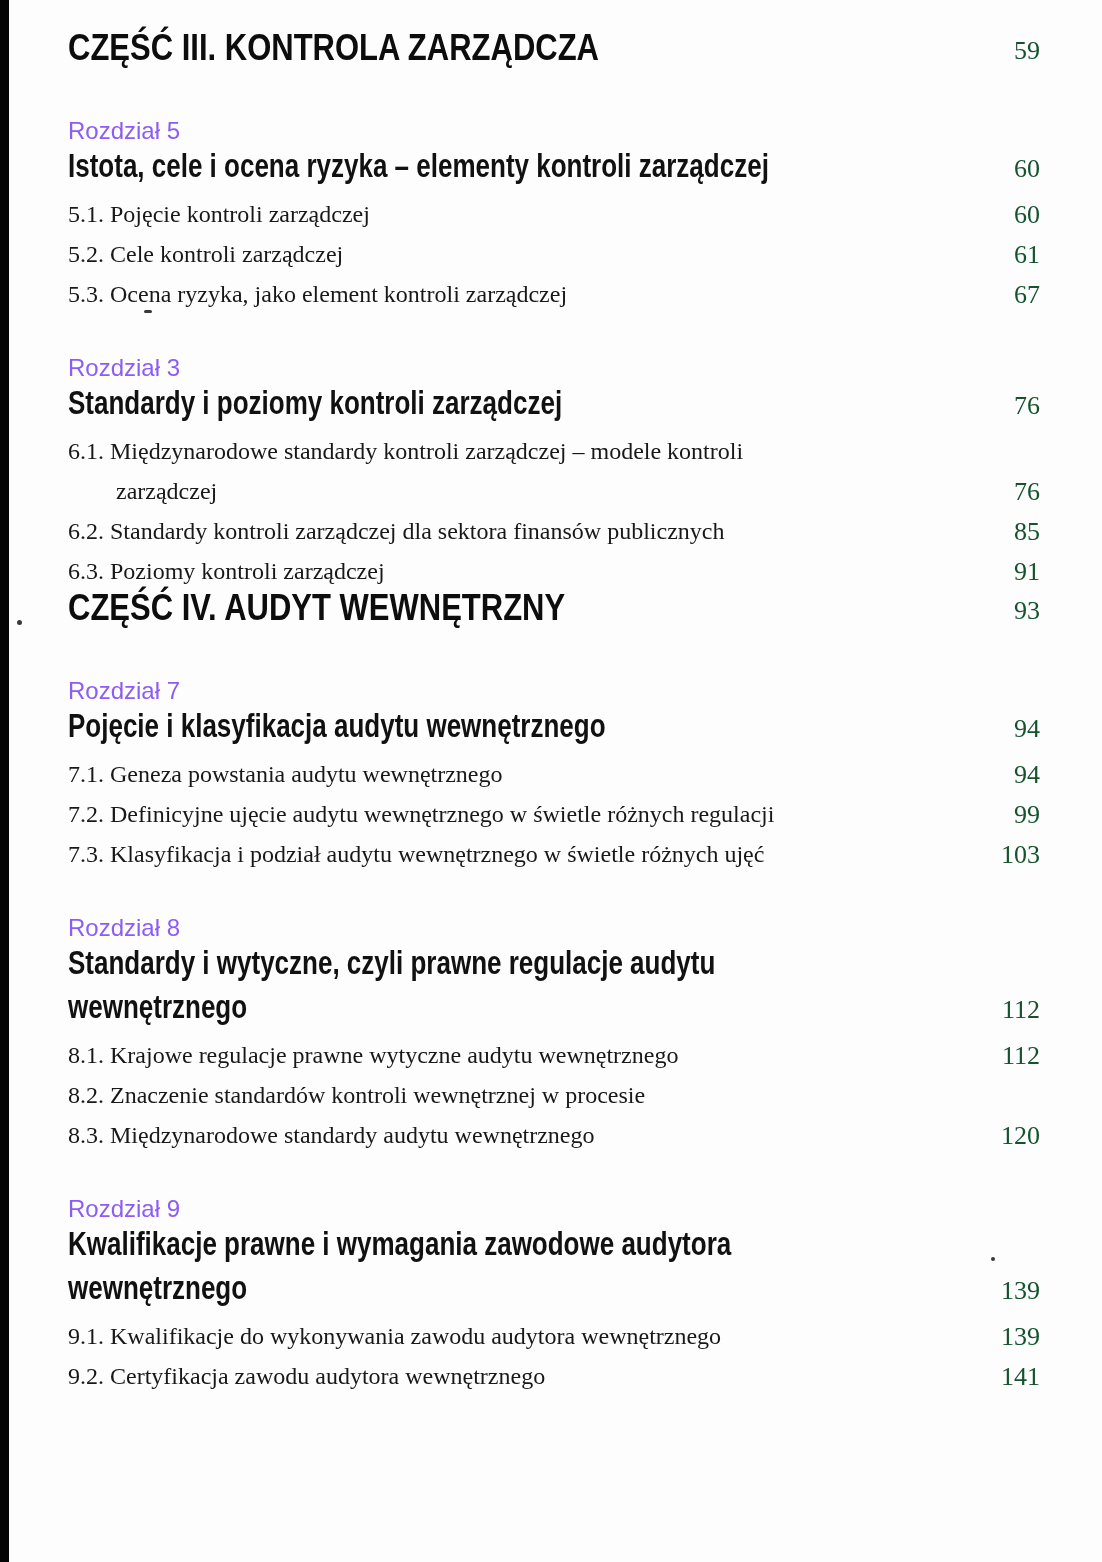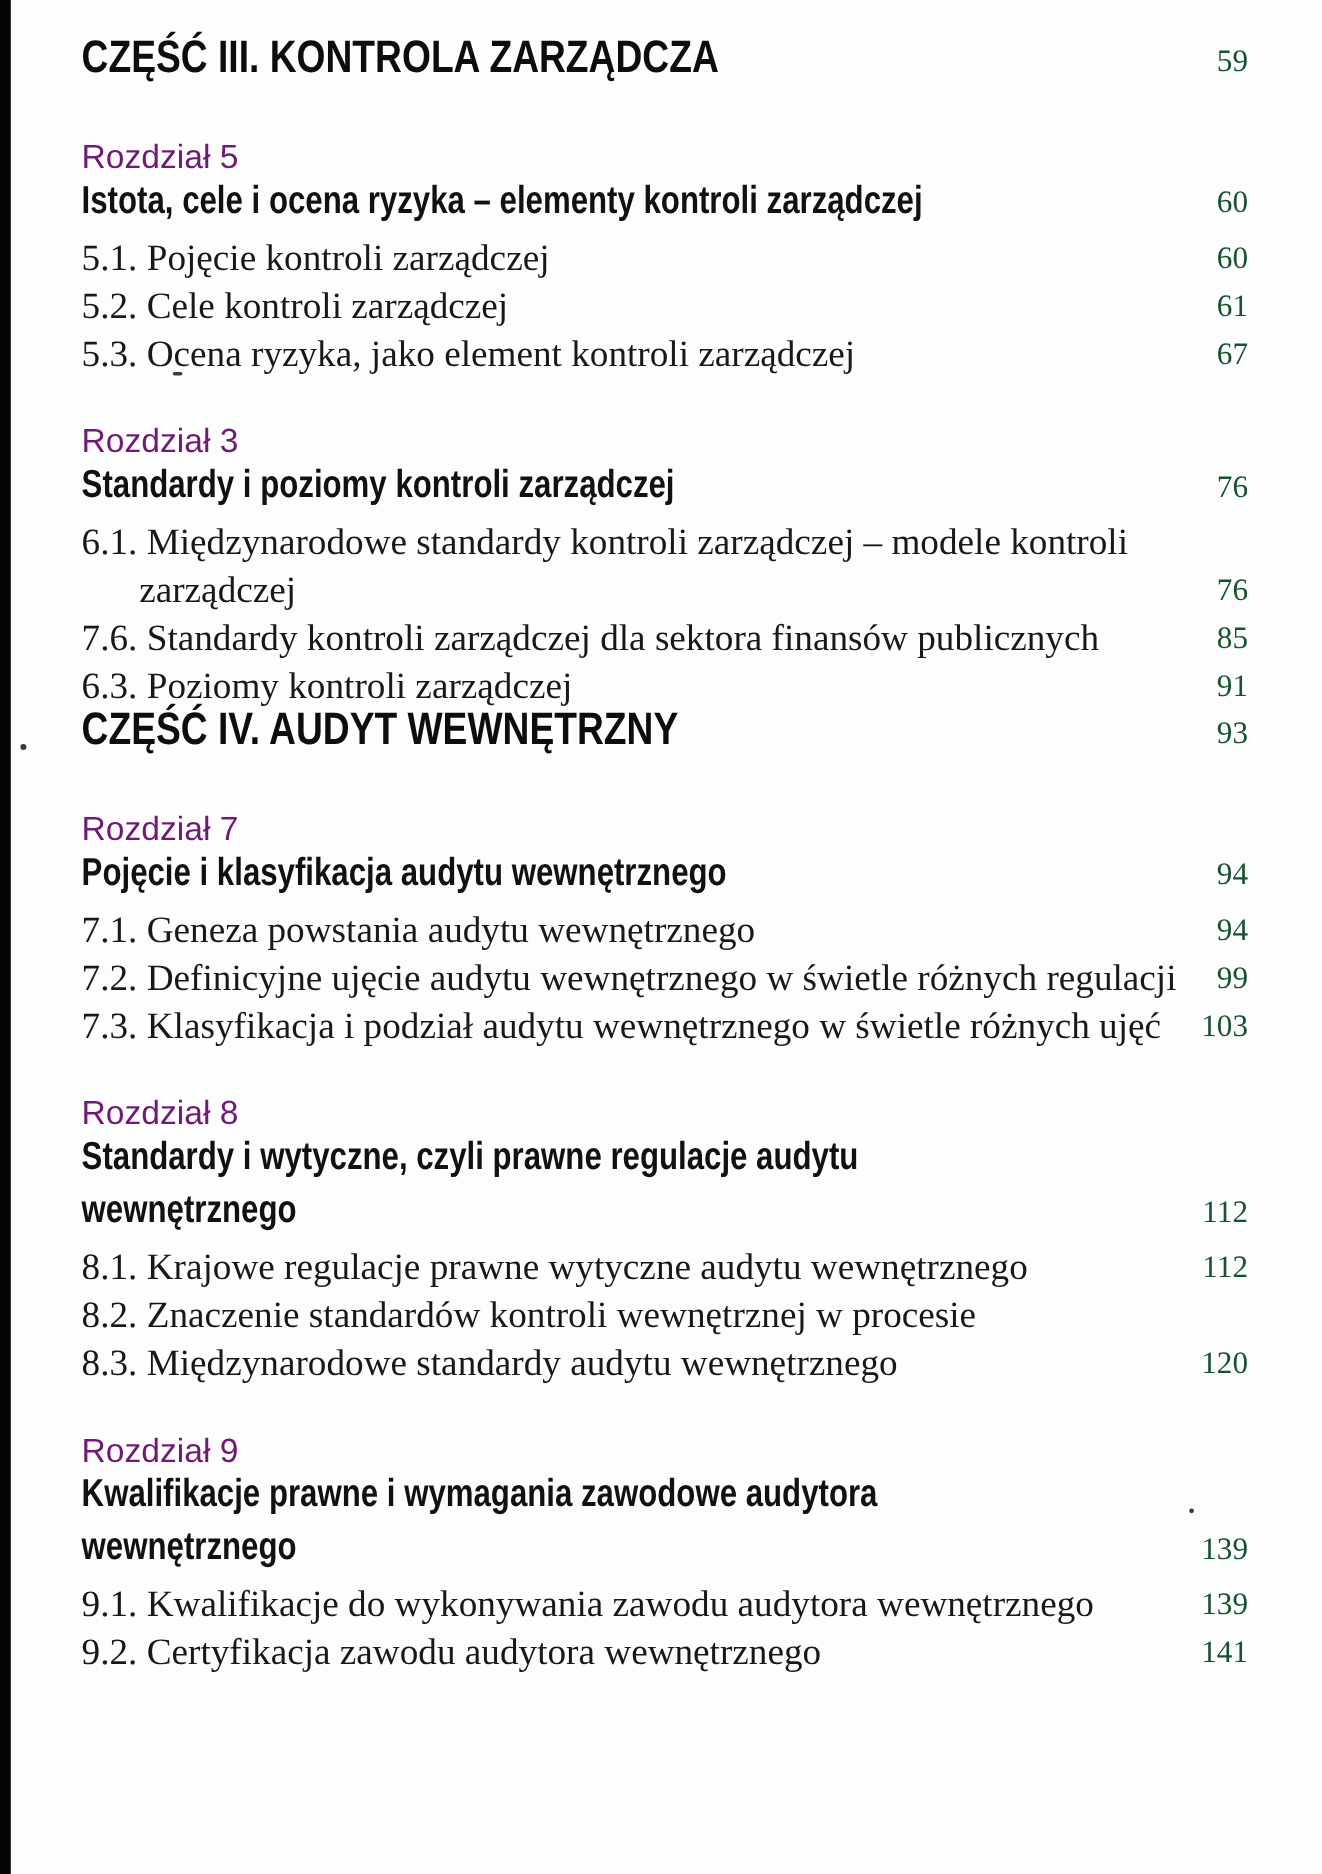--- a/index.html
+++ b/index.html
@@ -34,30 +34,30 @@
   }
 
   .row-part{line-height:46px}
   main .row-part:first-child{margin-top:0}
   .row-part .txt{
     font-size:31px;font-weight:700;color:#0d0d0d;
     transform:scaleY(1.22);transform-origin:0 78%;
   }
 
   .row-label{margin-top:42px;line-height:30px}
-  .row-label .txt{font-size:28px;color:#701a75}
+  .row-label .txt{font-size:24px;color:#8b5cf6}
 
   .row-title{margin-top:2px;line-height:42px}
   .row-title .txt{
     font-size:26px;font-weight:700;color:#111;
     transform:scaleY(1.25);transform-origin:0 78%;
   }
 
   .row-entry{margin-top:7px;line-height:33px;font-family:"Liberation Serif",serif}
-  .row-entry .txt{font-size:31px;color:#181818}
+  .row-entry .txt{font-size:24px;color:#181818}
   .row-title + .row-entry{margin-top:8px}
 
   .row-indent .txt{padding-left:48px}
 </style>
 </head>
 <body>
 
 <div class="scan-strip"></div>
 <div class="noise n1"></div>
 <div class="noise n2"></div>
@@ -95,21 +95,21 @@
       <span class="pg">76</span>
     </div>
     <div class="row row-entry">
       <span class="txt">6.1. Międzynarodowe standardy kontroli zarządczej – modele kontroli</span>
     </div>
     <div class="row row-entry row-indent">
       <span class="txt">zarządczej</span>
       <span class="pg">76</span>
     </div>
     <div class="row row-entry">
-      <span class="txt">7.6. Standardy kontroli zarządczej dla sektora finansów publicznych</span>
+      <span class="txt">6.2. Standardy kontroli zarządczej dla sektora finansów publicznych</span>
       <span class="pg">85</span>
     </div>
     <div class="row row-entry">
       <span class="txt">6.3. Poziomy kontroli zarządczej</span>
       <span class="pg">91</span>
     </div>
     <div class="row row-part">
       <span class="txt">CZĘŚĆ IV. AUDYT WEWNĘTRZNY</span>
       <span class="pg">93</span>
     </div>

